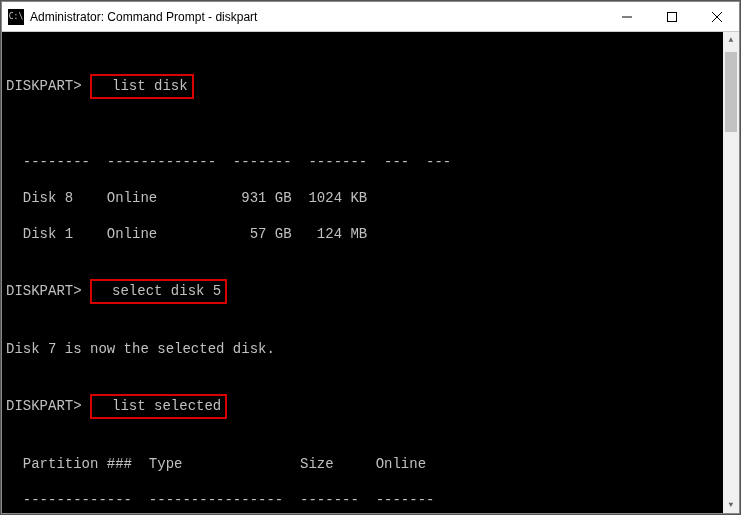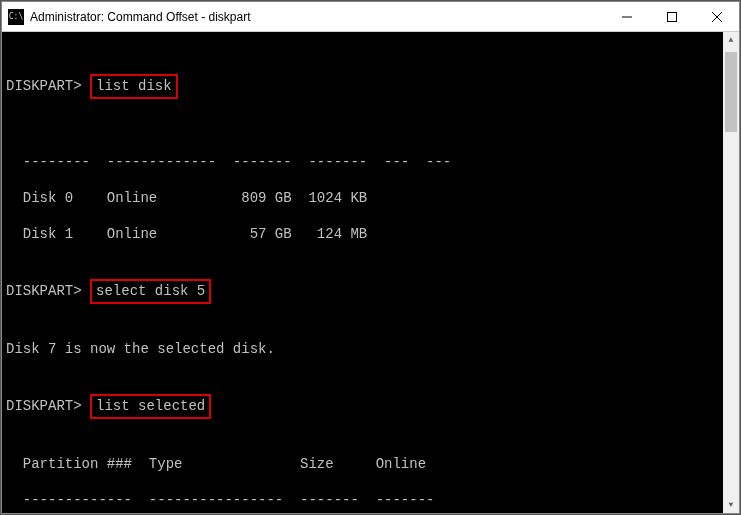--- a/index.html
+++ b/index.html
@@ -87,33 +87,33 @@
     position: absolute;
     left: 0; right: 0; height: 16px;
     display: flex; align-items: center; justify-content: center;
     font-size: 8px; color: #666;
   }
   .scroll-arrow.up { top: 0; }
   .scroll-arrow.down { bottom: 0; }
   .prompt-line { display: block; }
   .hl {
     border: 2px solid #d90000;
-    padding: 1px 4px 2px 4px;
+    padding: 1px 4px 2px 20px;
     display: inline-block;
   }
   .row { display: block; }
   .blank { display: block; height: 18px; }
 </style>
 </head>
 <body>
 
 <div class="window">
   <div class="titlebar">
     <span class="titlebar-icon">C:\</span>
-    <span class="titlebar-title">Administrator: Command Offset - diskpart</span>
+    <span class="titlebar-title">Administrator: Command Prompt - diskpart</span>
     <div class="titlebar-controls">
       <div class="titlebar-btn">
         <svg viewBox="0 0 10 10">
             <line x1="0" y1="5" x2="10" y2="5" stroke="#000" stroke-width="1"></line>
           </svg>
       </div>
       <div class="titlebar-btn">
         <svg viewBox="0 0 10 10">
             <rect x="0.5" y="0.5" width="9" height="9" fill="none" stroke="#000" stroke-width="1"></rect>
           </svg>
@@ -124,21 +124,21 @@
             <line x1="10" y1="0" x2="0" y2="10" stroke="#000" stroke-width="1"></line>
           </svg>
       </div>
     </div>
   </div>
 
   <div class="terminal">
 <span class="blank"></span><span class="prompt-line"><span>DISKPART&gt;</span> <span class="hl">list disk</span></span>
 <span class="blank"></span>
 <span class="row">  --------  -------------  -------  -------  ---  ---</span>
-<span class="row">  Disk 0    Online          809 GB  1024 KB</span>
+<span class="row">  Disk 8    Online          931 GB  1024 KB</span>
 <span class="row">  Disk 1    Online           57 GB   124 MB</span>
 <span class="blank"></span><span class="prompt-line"><span>DISKPART&gt;</span> <span class="hl">select disk 5</span></span>
 <span class="blank"></span><span class="row">Disk 7 is now the selected disk.</span>
 <span class="blank"></span><span class="prompt-line"><span>DISKPART&gt;</span> <span class="hl">list selected</span></span>
 <span class="blank"></span><span class="row">  Partition ###  Type              Size     Online</span>
 <span class="row">  -------------  ----------------  -------  -------</span>
 
 
 
 

